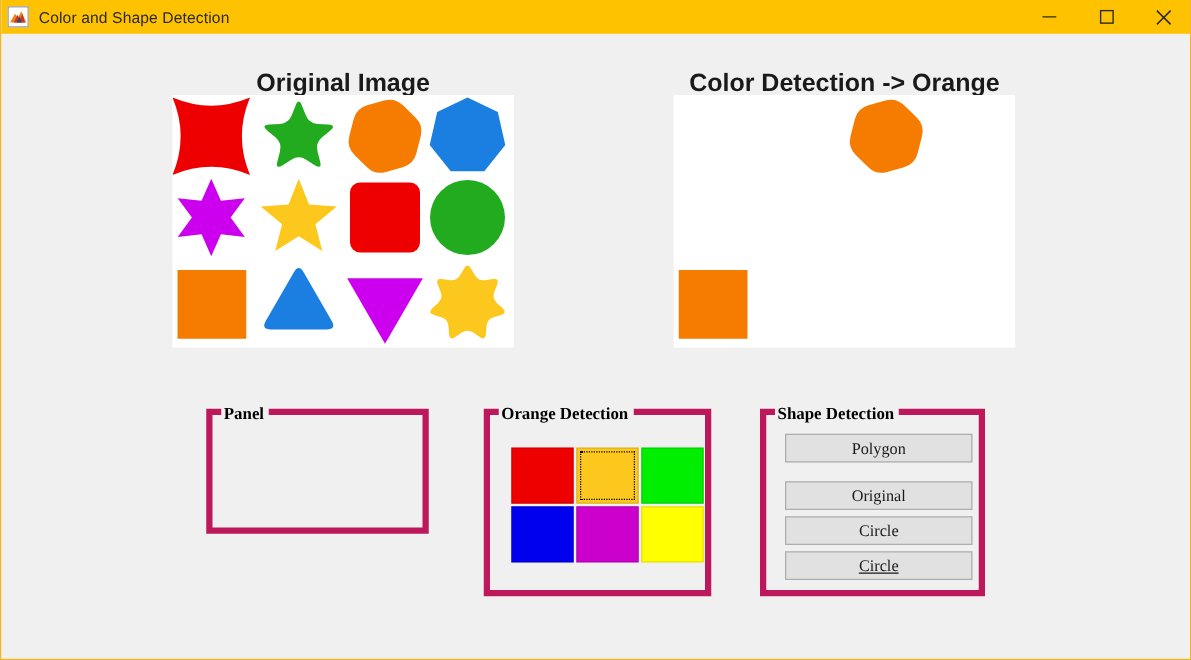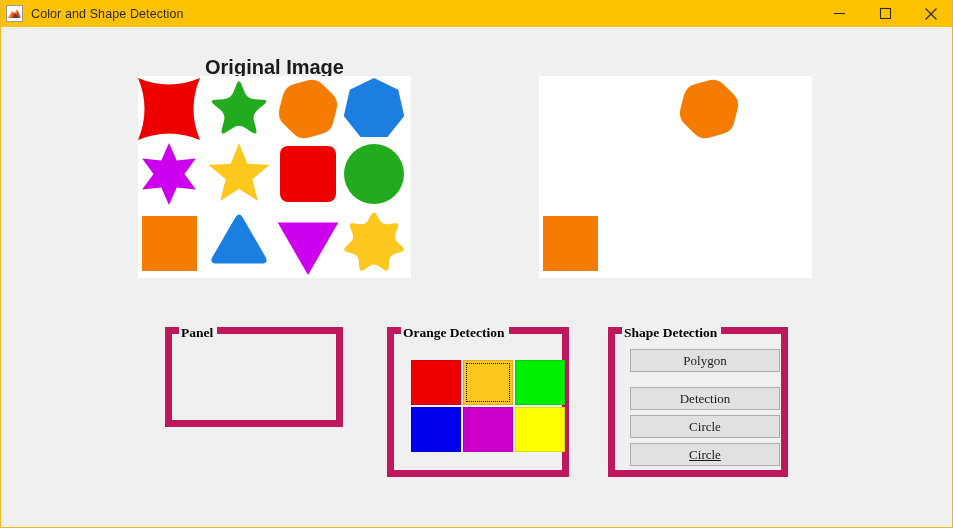--- a/index.html
+++ b/index.html
@@ -79,21 +79,21 @@
   .image-canvas {
     position: absolute;
     background: #ffffff;
     overflow: hidden;
   }
   .image-canvas svg { display: block; }
 
   
   .groupbox {
     position: absolute;
-    border: 7px solid #be185d;
+    border: 5px solid #be185d;
     background: transparent;
     box-sizing: border-box;
   }
   .groupbox-title {
     position: absolute;
     top: -9px;
     left: 7px;
     background: #f0f0f0;
     padding: 0 4px 0 2px;
     font-family: "Liberation Serif", serif;
@@ -183,20 +183,21 @@
         <polygon points="101.00,67.00 109.23,87.67 131.43,89.11 114.31,103.33 119.81,124.89 101.00,113.00 82.19,124.89 87.69,103.33 70.57,89.11 92.77,87.67" fill="#fcc81e"></polygon>
         <rect x="142" y="70" width="56" height="56" rx="8" fill="#ee0000"></rect>
         <circle cx="236" cy="98" r="30" fill="#22ab1e"></circle>
         <rect x="4" y="140" width="55" height="55" fill="#f57c00"></rect>
         <path d="M97.00,141.93Q101.00,135.00 105.00,141.93L127.31,180.57Q131.31,187.50 123.31,187.50L78.69,187.50Q70.69,187.50 74.69,180.57Z" fill="#1a7fe0"></path>
         <polygon points="170.00,199.00 139.69,146.50 200.31,146.50" fill="#cc00ee"></polygon>
         <path d="M233.24,138.76Q236.00,134.00 238.76,138.76L241.92,144.22Q244.68,148.98 250.12,148.17L256.36,147.24Q261.80,146.42 259.80,151.55L257.50,157.43Q255.50,162.55 259.52,166.30L264.15,170.60Q268.17,174.34 262.92,175.97L256.89,177.84Q251.64,179.47 251.22,184.95L250.74,191.25Q250.32,196.73 245.77,193.64L240.55,190.09Q236.00,187.00 231.45,190.09L226.23,193.64Q221.68,196.73 221.26,191.25L220.78,184.95Q220.36,179.47 215.11,177.84L209.08,175.97Q203.83,174.34 207.85,170.60L212.48,166.30Q216.50,162.55 214.50,157.43L212.20,151.55Q210.20,146.42 215.64,147.24L221.88,148.17Q227.32,148.98 230.08,144.22Z" fill="#fcc81e"></path>
       </svg>
     </div>
 
+  <div class="axes-title" style="left:538px; top:56px; width:273px;">Color Detection -&gt; Orange</div>
 
   <div class="image-canvas" id="detection-canvas" style="left:538px; top:76px; width:273px; height:202px;">
       <svg width="273" height="202" viewBox="0 0 273 202">
         <rect width="273" height="202" fill="#ffffff"></rect>
         <path d="M195.12,46.64Q192.89,55.36 184.23,57.79L170.75,61.57Q162.08,64.01 155.64,57.72L145.63,47.93Q139.19,41.65 141.42,32.93L144.88,19.36Q147.11,10.64 155.77,8.21L169.25,4.43Q177.92,1.99 184.36,8.28L194.37,18.07Q200.81,24.35 198.58,33.07Z" fill="#f57c00"></path>
         <rect x="4" y="140" width="55" height="55" fill="#f57c00"></rect>
       </svg>
     </div>
 
   <div class="groupbox" style="left:164px; top:327px; width:178px; height:100px;">
@@ -211,18 +212,18 @@
     <div class="swatch" style="left:121px; top:26px; width:50px; height:45px; background:#00ee00;"></div>
 
     <div class="swatch" style="left:17px; top:73px; width:50px; height:45px; background:#0000ee;"></div>
     <div class="swatch" style="left:69px; top:73px; width:50px; height:45px; background:#cc00cc;"></div>
     <div class="swatch" style="left:121px; top:73px; width:50px; height:45px; background:#ffff00;"></div>
   </div>
 
   <div class="groupbox" style="left:607px; top:327px; width:180px; height:150px;">
     <span class="groupbox-title">Shape Detection</span>
     <div class="pushbtn" style="left:15px; top:15px; width:150px; height:23px;">Polygon</div>
-    <div class="pushbtn" style="left:15px; top:53px; width:150px; height:23px;">Detection</div>
+    <div class="pushbtn" style="left:15px; top:53px; width:150px; height:23px;">Original</div>
     <div class="pushbtn" style="left:15px; top:81px; width:150px; height:23px;">Circle</div>
     <div class="pushbtn" style="left:15px; top:109px; width:150px; height:23px;text-decoration:underline;">Circle</div>
   </div>
 
 </div>
 
 </body></html>

